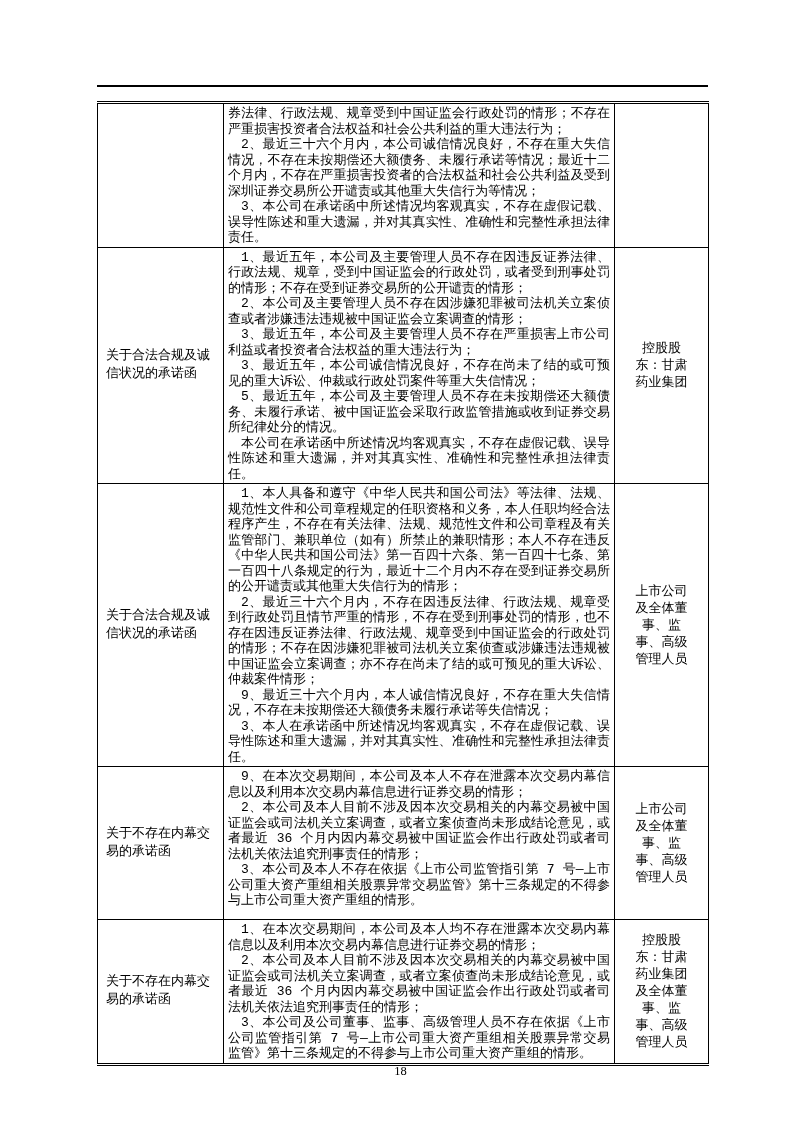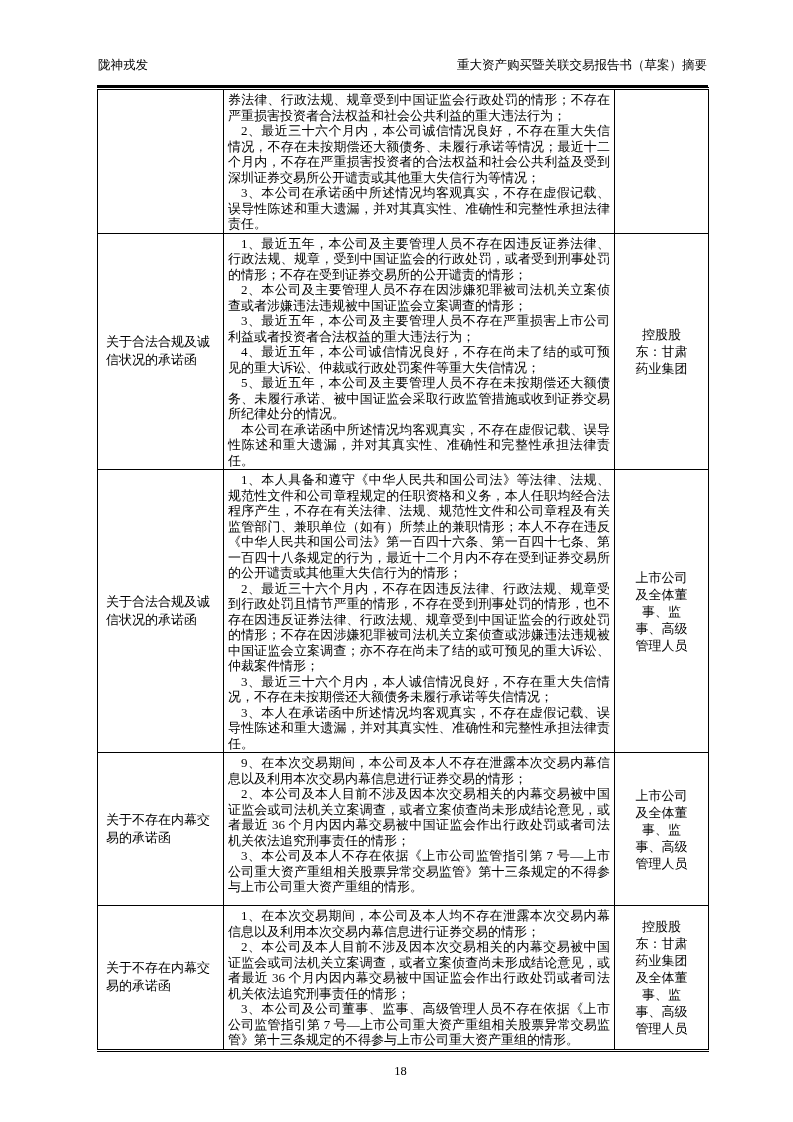--- a/index.html
+++ b/index.html
@@ -14,27 +14,28 @@
   .header {
     position:absolute; left:98px; right:86px; top:57px;
     display:flex; justify-content:space-between;
     font-size:12.5px; line-height:16px;
   }
   .header-rule {
     position:absolute; left:97px; right:85px; top:85px;
     border-top:2px solid #000;
   }
   table.doc-table {
-    position:absolute; left:97px; top:87px;
+    position:absolute; left:97px; top:101px;
     width:611px;
     border-collapse:collapse;
     table-layout:fixed;
     font-size:13px;
     border-top:3px double #000;
     border-bottom:3px double #000;
+    font-family:Liberation Mono, monospace;
   }
   table.doc-table td { border:1px solid #000; }
   td.label-cell {
     text-align:left; vertical-align:middle;
     padding:0 8px; line-height:18px;
   }
   td.content-cell {
     vertical-align:top;
     padding:2px 4px 1px 4px;
     text-align:justify;
@@ -49,24 +50,20 @@
   .footer {
     position:absolute; left:0; right:0; top:1064px;
     text-align:center; font-size:12.5px;padding-left:8px;
   }
 </style>
 </head>
 <body>
 
 <div class="page">
 
-  <div class="header">
-    <span>陇神戎发</span>
-    <span>重大资产购买暨关联交易报告书（草案）摘要</span>
-  </div>
   <div class="header-rule"></div>
 
   <table class="doc-table">
     <colgroup>
       <col style="width:126px">
       <col style="width:391px">
       <col style="width:94px">
     </colgroup>
 
     <tbody>
@@ -79,33 +76,33 @@
       </td>
       <td class="party-cell"></td>
     </tr>
 
     <tr style="height:225px">
       <td class="label-cell">关于合法合规及诚信状况的承诺函</td>
       <td class="content-cell">
         <p class="indent">1、最近五年，本公司及主要管理人员不存在因违反证券法律、行政法规、规章，受到中国证监会的行政处罚，或者受到刑事处罚的情形；不存在受到证券交易所的公开谴责的情形；</p>
         <p class="indent">2、本公司及主要管理人员不存在因涉嫌犯罪被司法机关立案侦查或者涉嫌违法违规被中国证监会立案调查的情形；</p>
         <p class="indent">3、最近五年，本公司及主要管理人员不存在严重损害上市公司利益或者投资者合法权益的重大违法行为；</p>
-        <p class="indent">4、最近五年，本公司诚信情况良好，不存在尚未了结的或可预见的重大诉讼、仲裁或行政处罚案件等重大失信情况；</p>
+        <p class="indent">3、最近五年，本公司诚信情况良好，不存在尚未了结的或可预见的重大诉讼、仲裁或行政处罚案件等重大失信情况；</p>
         <p class="indent">5、最近五年，本公司及主要管理人员不存在未按期偿还大额债务、未履行承诺、被中国证监会采取行政监管措施或收到证券交易所纪律处分的情况。</p>
         <p class="indent">本公司在承诺函中所述情况均客观真实，不存在虚假记载、误导性陈述和重大遗漏，并对其真实性、准确性和完整性承担法律责任。</p>
       </td>
       <td class="party-cell">控股股东：甘肃药业集团</td>
     </tr>
 
     <tr style="height:262px">
       <td class="label-cell">关于合法合规及诚信状况的承诺函</td>
       <td class="content-cell">
         <p class="indent">1、本人具备和遵守《中华人民共和国公司法》等法律、法规、规范性文件和公司章程规定的任职资格和义务，本人任职均经合法程序产生，不存在有关法律、法规、规范性文件和公司章程及有关监管部门、兼职单位（如有）所禁止的兼职情形；本人不存在违反《中华人民共和国公司法》第一百四十六条、第一百四十七条、第一百四十八条规定的行为，最近十二个月内不存在受到证券交易所的公开谴责或其他重大失信行为的情形；</p>
         <p class="indent">2、最近三十六个月内，不存在因违反法律、行政法规、规章受到行政处罚且情节严重的情形，不存在受到刑事处罚的情形，也不存在因违反证券法律、行政法规、规章受到中国证监会的行政处罚的情形；不存在因涉嫌犯罪被司法机关立案侦查或涉嫌违法违规被中国证监会立案调查；亦不存在尚未了结的或可预见的重大诉讼、仲裁案件情形；</p>
-        <p class="indent">3、最近三十六个月内，本人诚信情况良好，不存在重大失信情况，不存在未按期偿还大额债务未履行承诺等失信情况；</p>
+        <p class="indent">9、最近三十六个月内，本人诚信情况良好，不存在重大失信情况，不存在未按期偿还大额债务未履行承诺等失信情况；</p>
         <p class="indent">3、本人在承诺函中所述情况均客观真实，不存在虚假记载、误导性陈述和重大遗漏，并对其真实性、准确性和完整性承担法律责任。</p>
       </td>
       <td class="party-cell">上市公司及全体董事、监事、高级管理人员</td>
     </tr>
 
     <tr style="height:153px">
       <td class="label-cell">关于不存在内幕交易的承诺函</td>
       <td class="content-cell">
         <p class="indent">9、在本次交易期间，本公司及本人不存在泄露本次交易内幕信息以及利用本次交易内幕信息进行证券交易的情形；</p>
         <p class="indent">2、本公司及本人目前不涉及因本次交易相关的内幕交易被中国证监会或司法机关立案调查，或者立案侦查尚未形成结论意见，或者最近 36 个月内因内幕交易被中国证监会作出行政处罚或者司法机关依法追究刑事责任的情形；</p>

